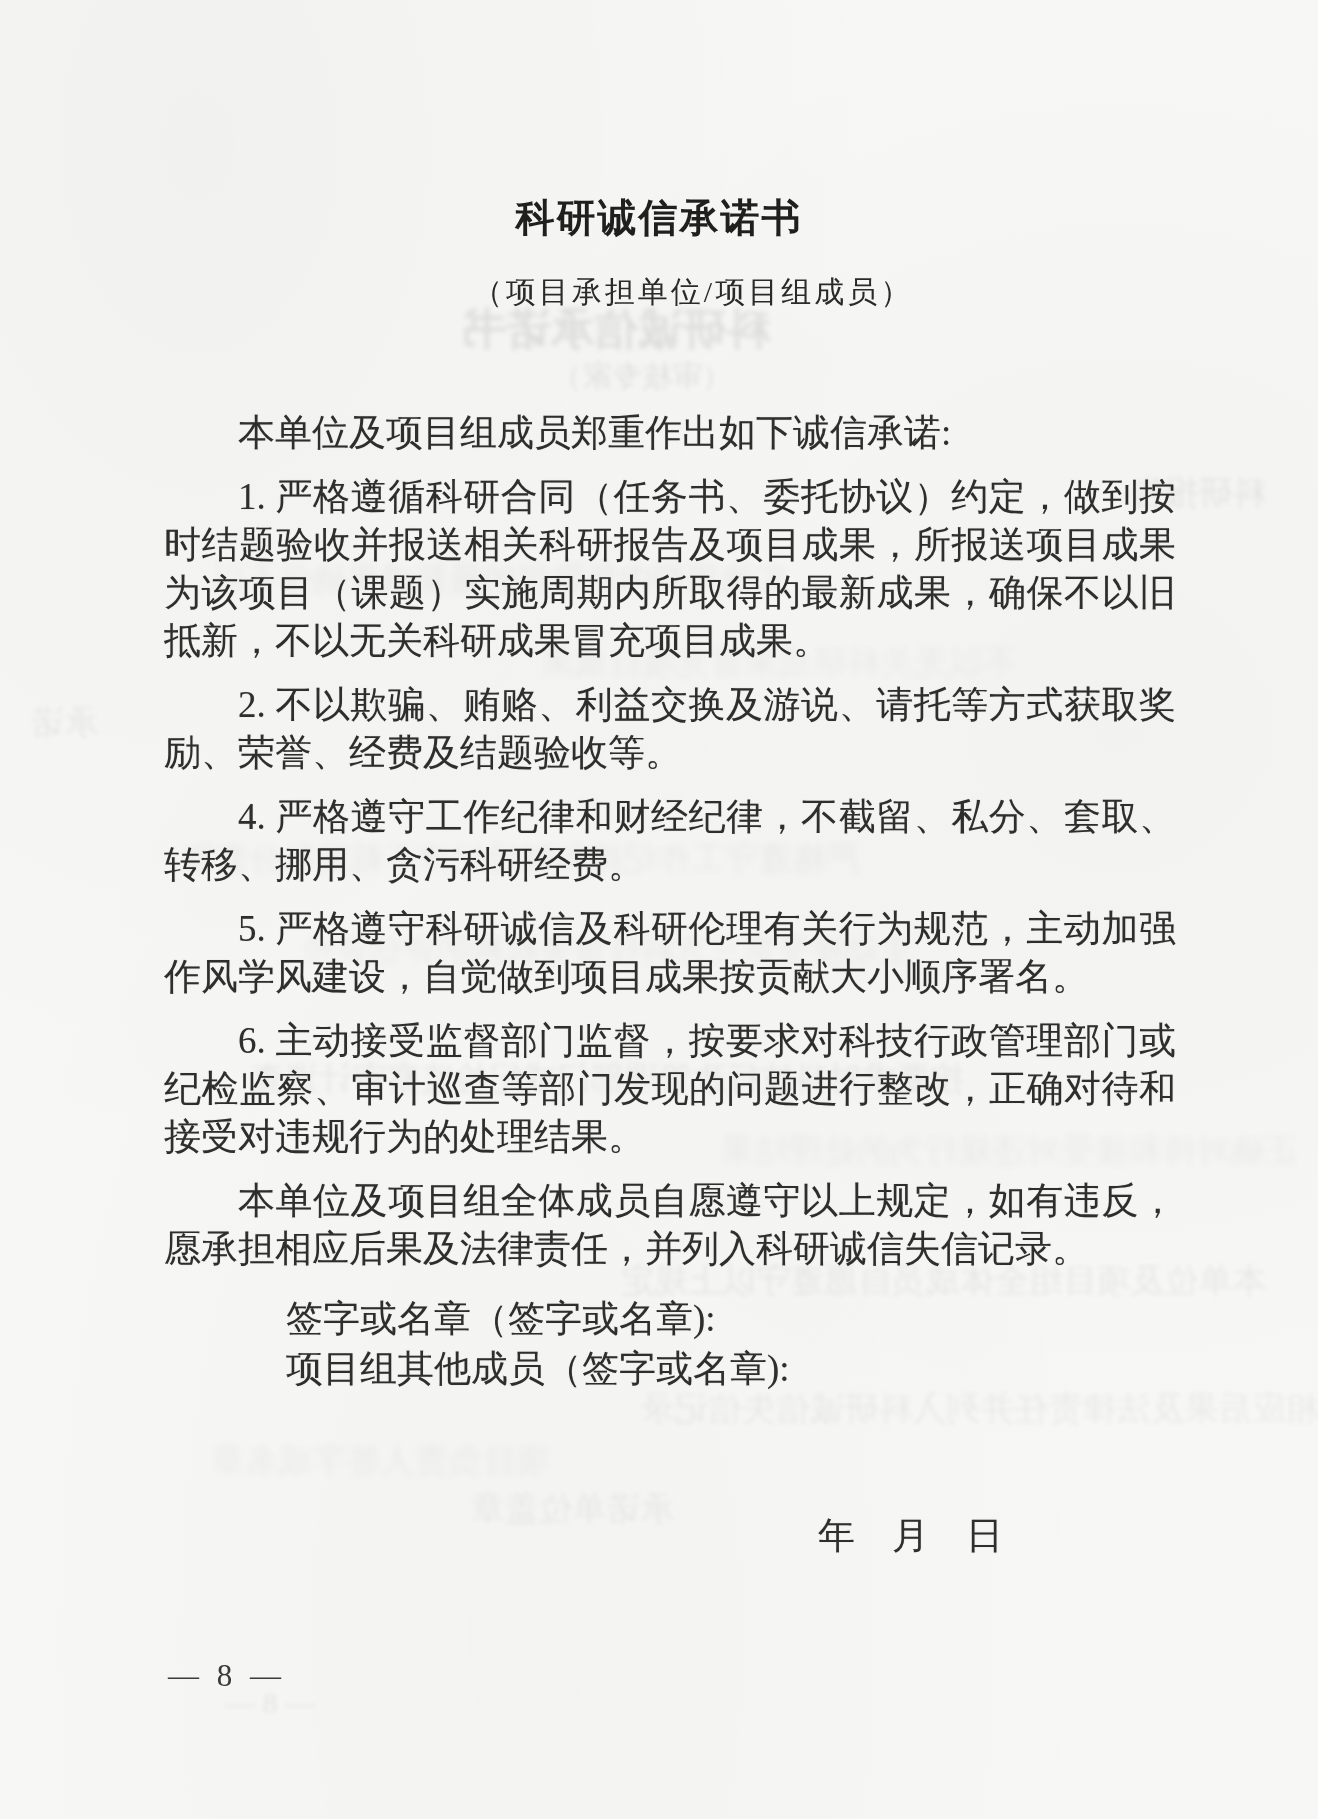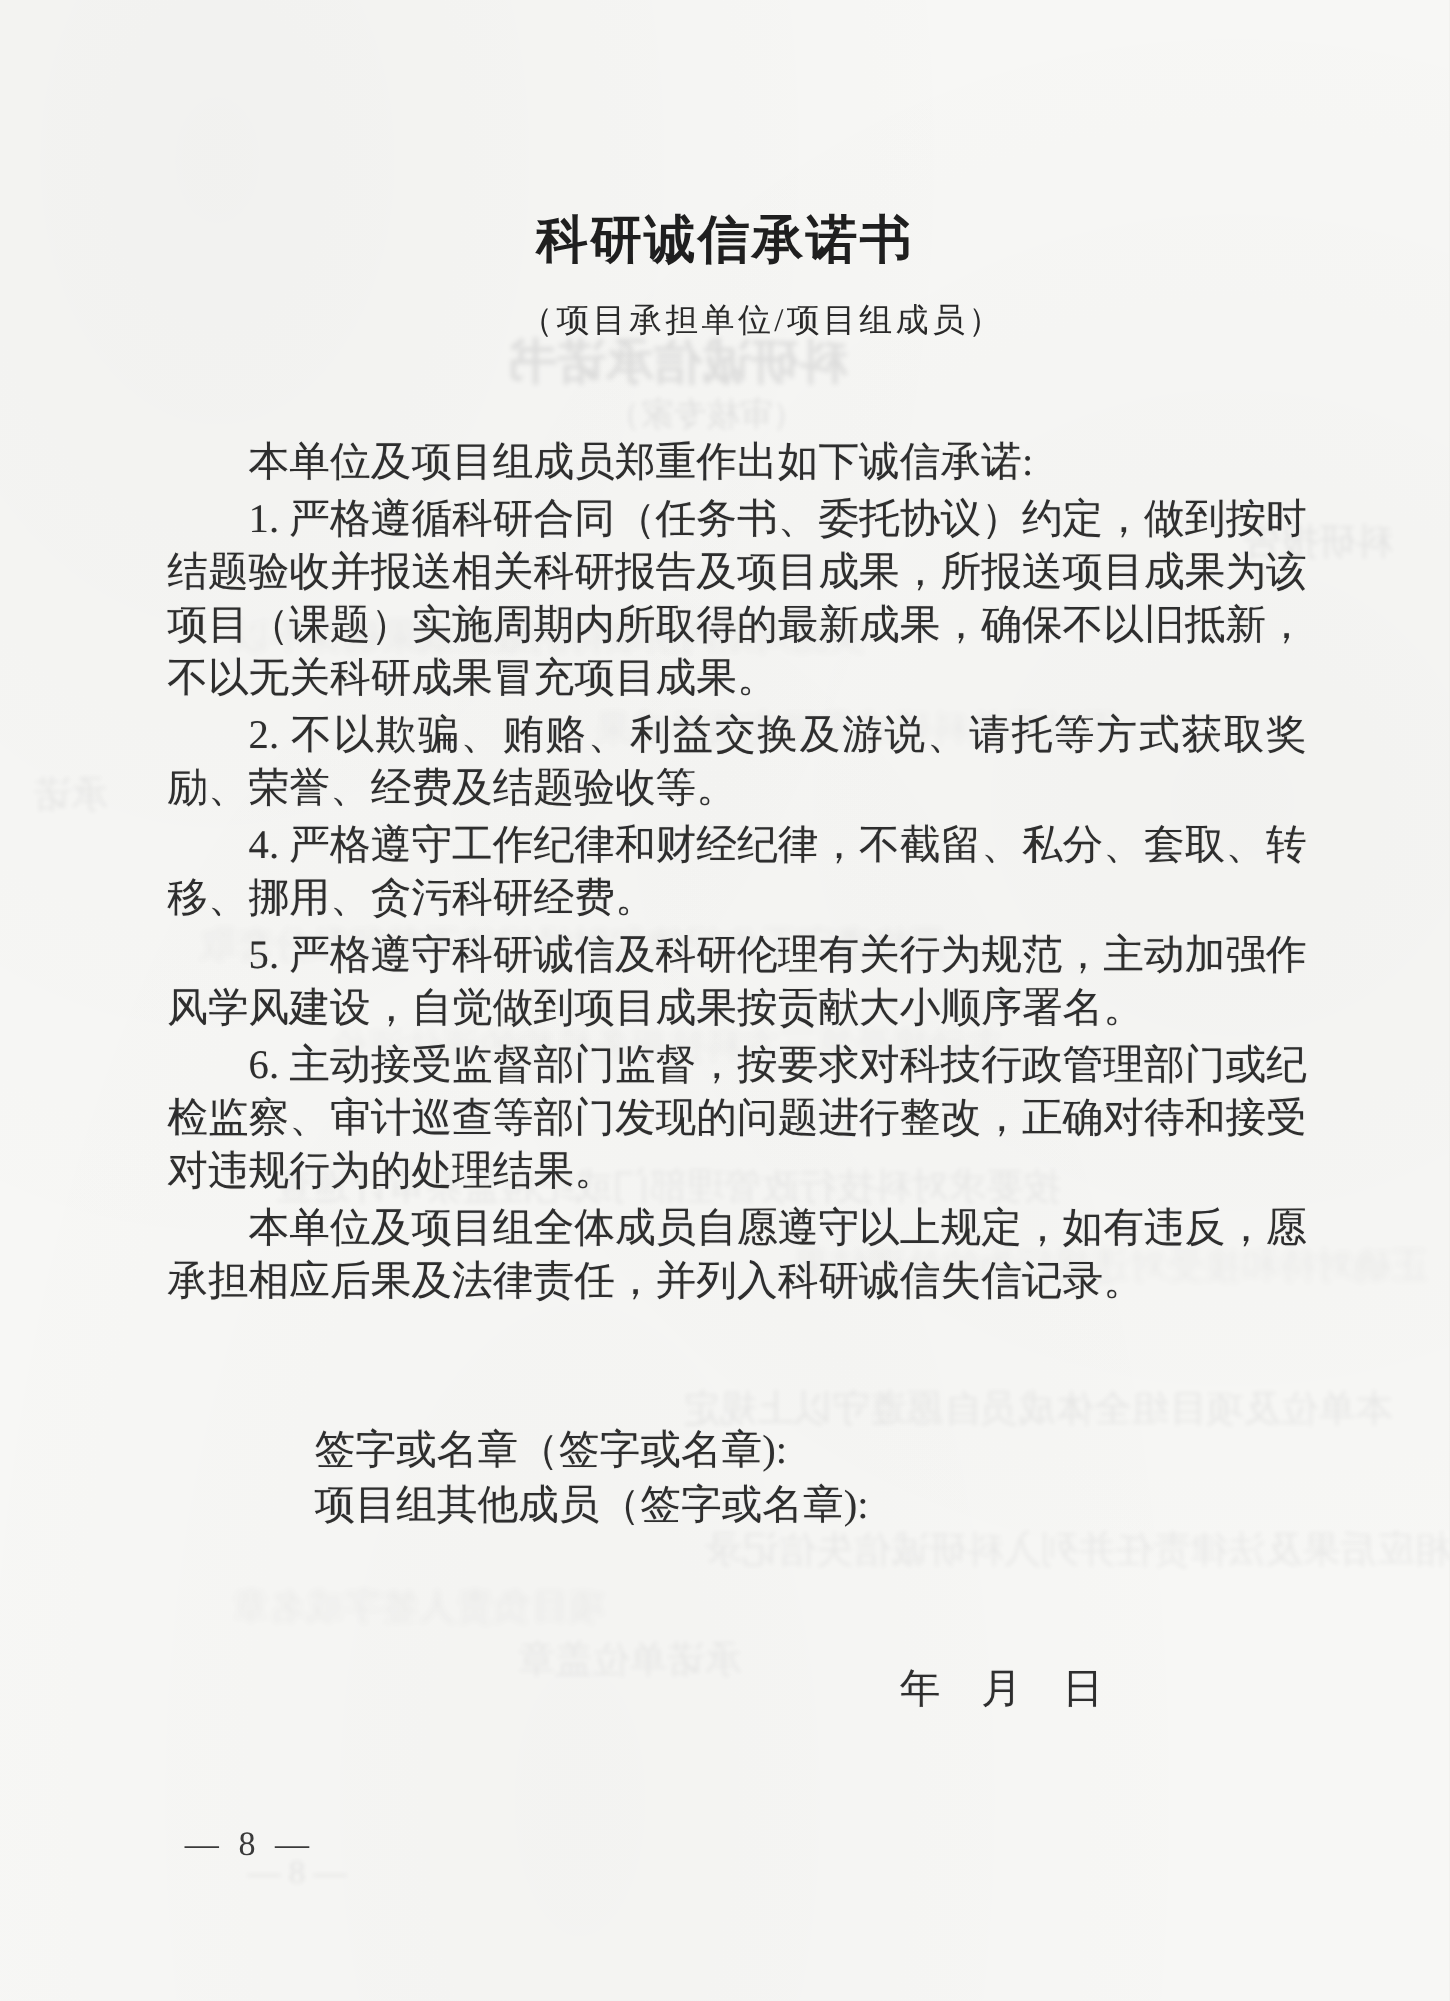--- a/index.html
+++ b/index.html
@@ -18,21 +18,21 @@
     color: #2e2e2e;
   }
   .title {
     position: absolute;
     top: 188px; left: 0;
     width: 100%;
     margin: 0;
     text-align: center;
     font-family: "Liberation Sans", "DejaVu Sans", sans-serif;
     font-weight: 700;
-    font-size: 47px;
+    font-size: 39px;
     line-height: 60px;
     letter-spacing: 2px;
     color: #1f1f1f;
   }
   .subtitle {
     position: absolute;
     top: 270px; left: 0;
     width: 100%;
     text-align: center;
     font-size: 30px;
@@ -44,21 +44,21 @@
   .body-text {
     position: absolute;
     top: 393px; left: 148px;
     width: 1044px;
     font-size: 37px;
     line-height: 48px;
     text-align: justify;
     text-justify: inter-character;
     text-shadow: 0 0 1px rgba(70,70,70,0.28);
   }
-  .body-text p { margin: 4px; text-indent: 2em; }
+  .body-text p { margin: 16px; text-indent: 2em; }
   .sig-block {
     position: absolute;
     top: 1294px; left: 286px;
     font-size: 37px;
     line-height: 50px;
     text-shadow: 0 0 1px rgba(70,70,70,0.28);
   }
   .date-line {
     position: absolute;
     top: 1512px; left: 818px;

